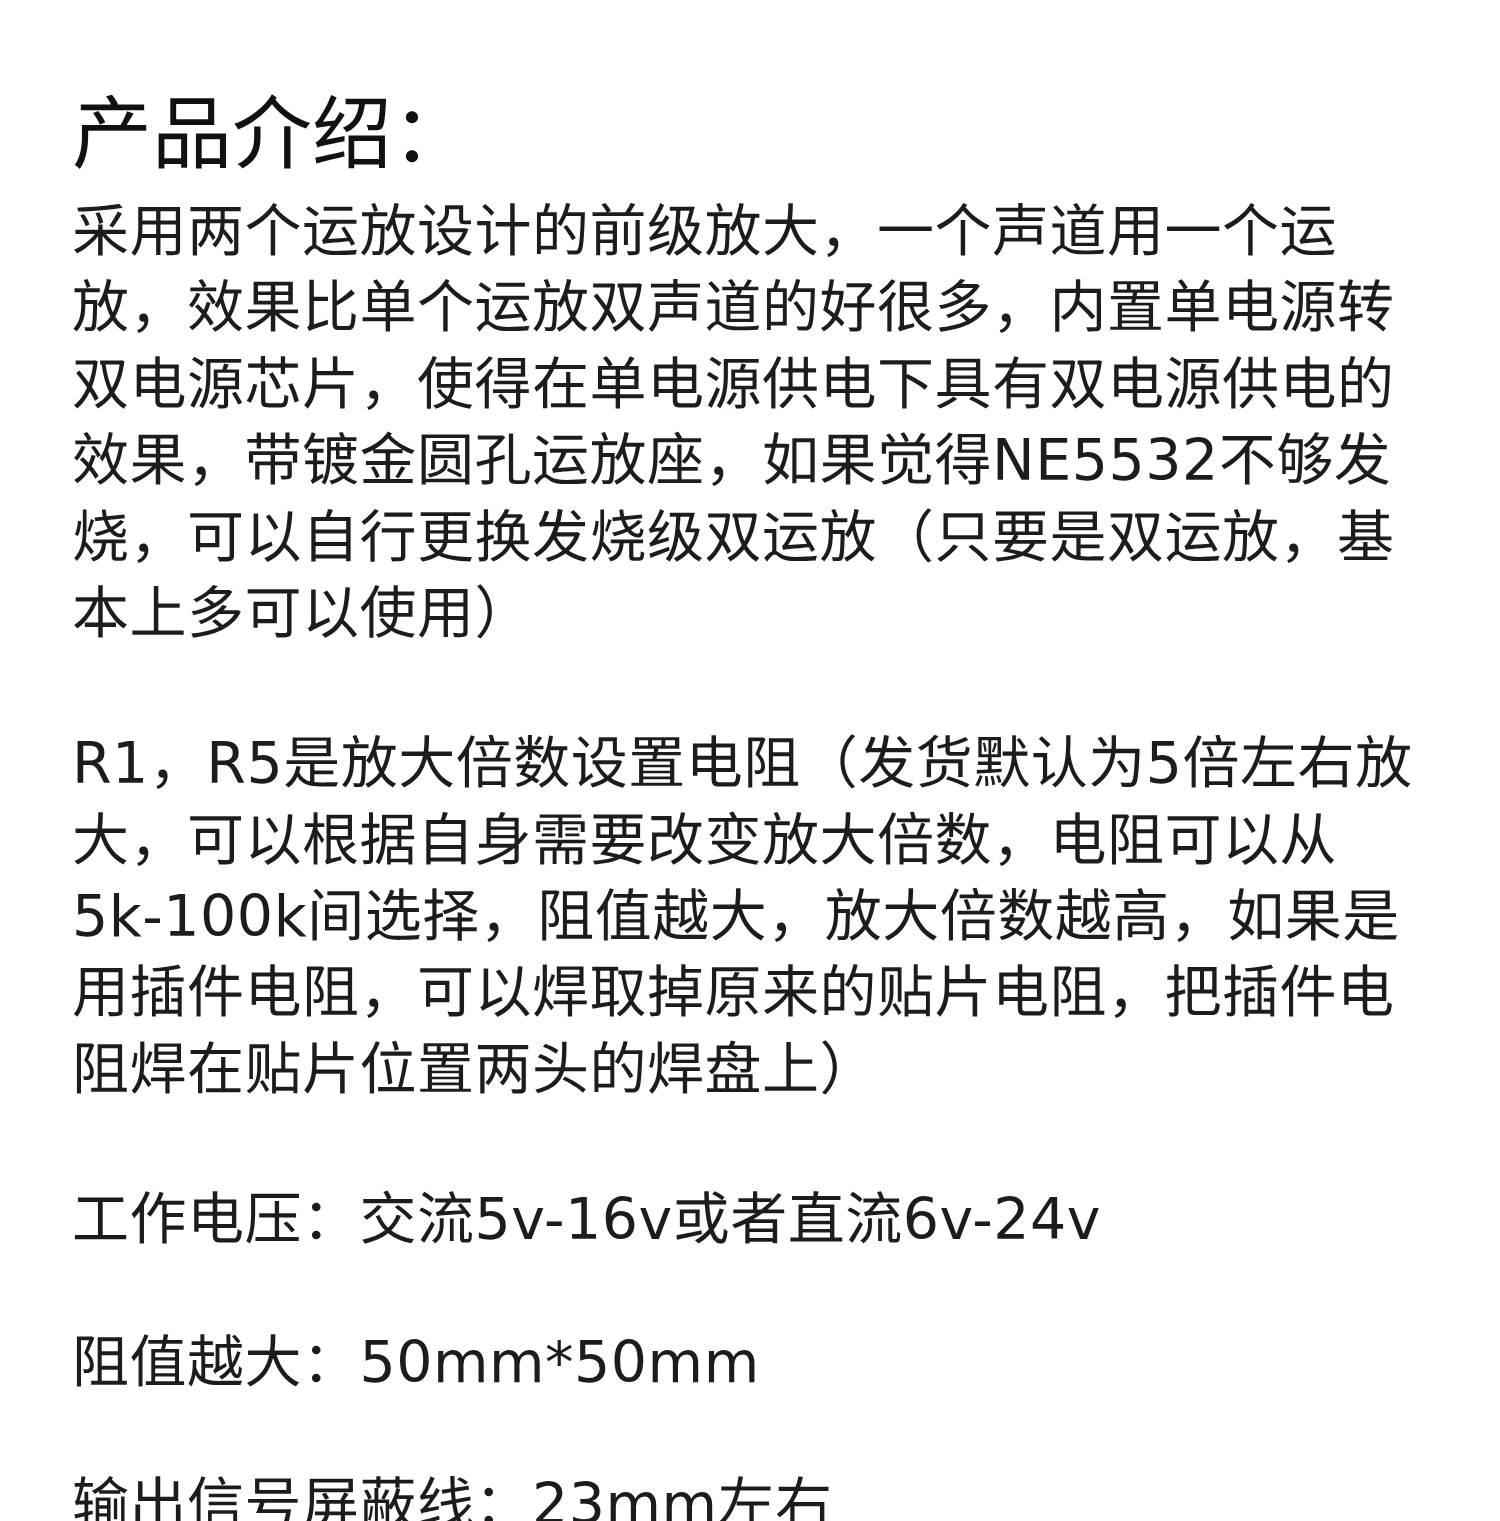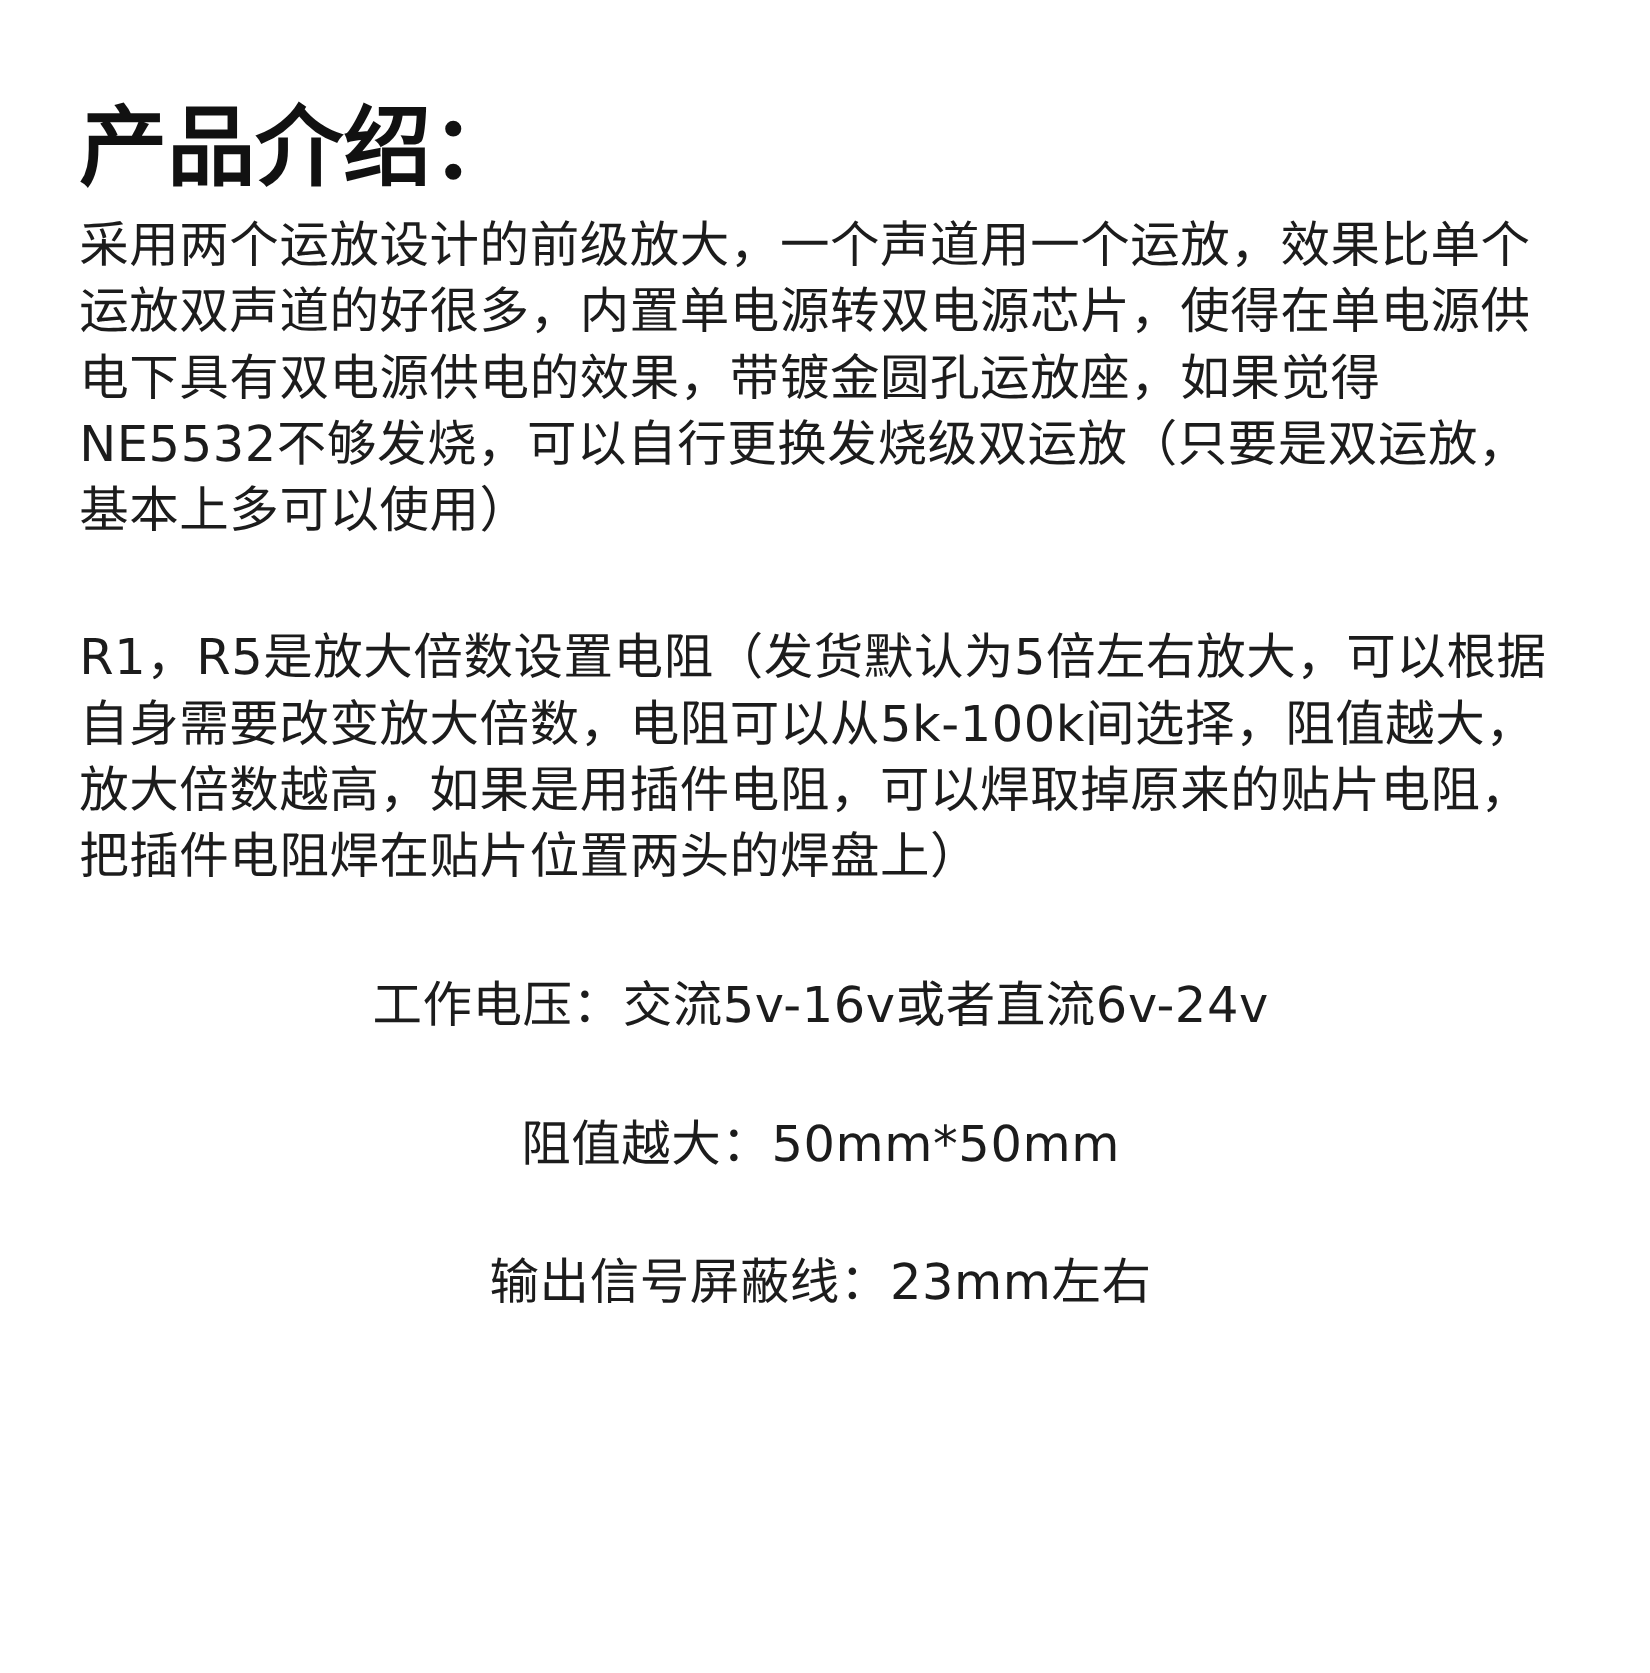--- a/index.html
+++ b/index.html
@@ -17,45 +17,44 @@
   .page {
     box-sizing: border-box;
     width: 1500px;
     height: 1521px;
     padding: 95px 80px 0 72px;
     background: #ffffff;
   }
   .doc-title {
     font-size: 80px;
     line-height: 1.0;
-    font-weight: 700;
+    font-weight: 400;
     letter-spacing: 0px;
     margin: 0 0 18px 0;
     color: #111111;
     white-space: nowrap;
   }
   .para {
-    font-size: 45px;
+    font-size: 57px;
     line-height: 1.34;
     margin: 0;
     color: #1c1c1c;
     letter-spacing: 0.5px;
   }
   .para + .para {
     margin-top: 0px;
   }
   .block-gap {
     height: 74px;
   }
   .block-gap-sm {
     height: 66px;
   }
   .nowrap {
     white-space: nowrap;
-    text-align: center;
   }
 </style>
 </head>
 <body>
 
 <div class="page">
 
   <h1 class="doc-title">产品介绍：</h1>
 
   <div>

